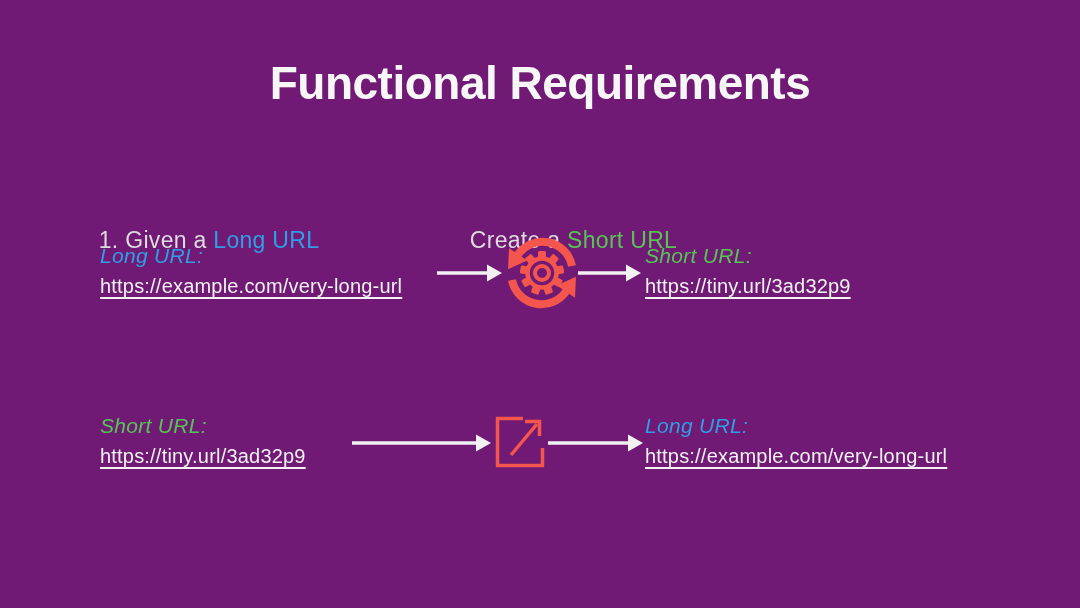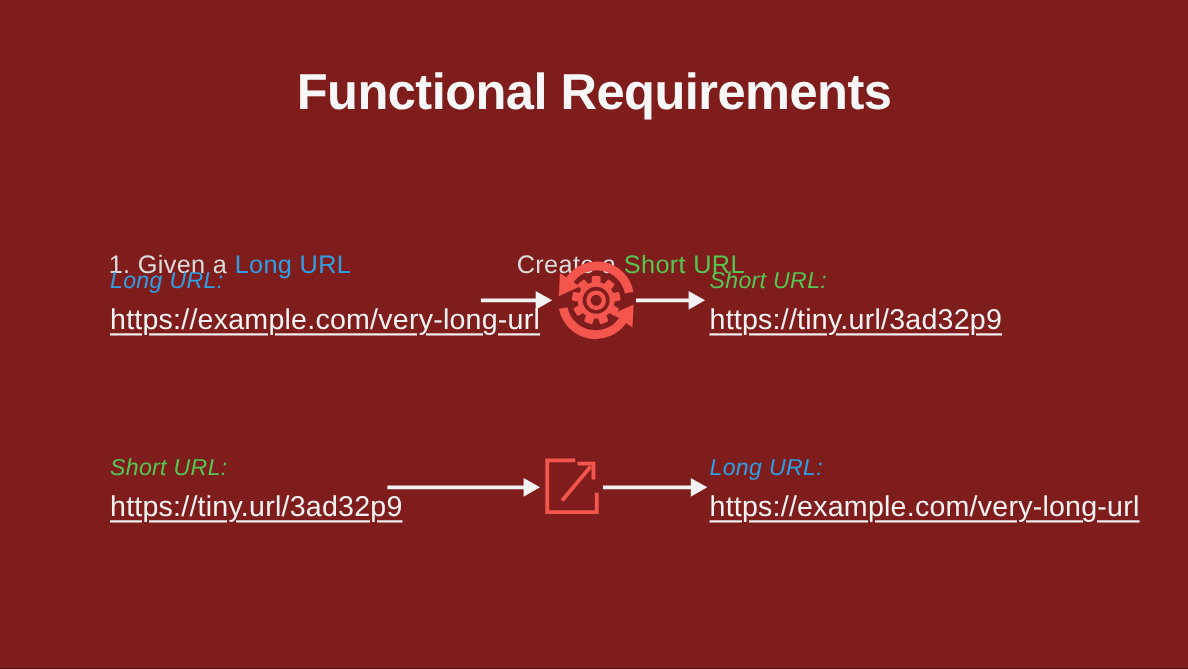--- a/index.html
+++ b/index.html
@@ -1,19 +1,19 @@
 <!DOCTYPE html>
 <html style="--background: #000000; --heading: #DCDCDC; --url: #F2F2F2; --arrow: #F2F2F2; --blue: #2E9FE5; --green: #55C654; --red: #F4564E;"><head>
 <meta charset="utf-8">
 <style>
   html,body{margin:0;padding:0;background:#000;}
   .slide{
     position:relative;
     width:1080px;height:608px;
-    background:#7f1d1d;
+    background:#701a75;
     overflow:hidden;
     font-family:"Liberation Sans", sans-serif;
   }
   .page-title{
     position:absolute;
     left:0;top:56px;width:100%;
     margin:0;
     text-align:center;
     font-size:46px;
     font-weight:700;
@@ -33,21 +33,21 @@
   }
   .block .label{
     font-size:21px;
     letter-spacing:0.3px;
     line-height:24px;
     margin-bottom:7px;
     font-style:italic;
   }
   .block .url{
     display:inline-block;
-    font-size:26px;
+    font-size:20px;
     letter-spacing:0.2px;
     color:var(--url);
     text-decoration:underline;
     text-underline-offset:4px;
     text-decoration-thickness:1.5px;
   }
   .c-blue{color:var(--blue);}
   .c-green{color:var(--green);}
   .flow-arrow{position:absolute;display:block;}
   .flow-arrow line{stroke:var(--arrow);stroke-width:3.5;}

